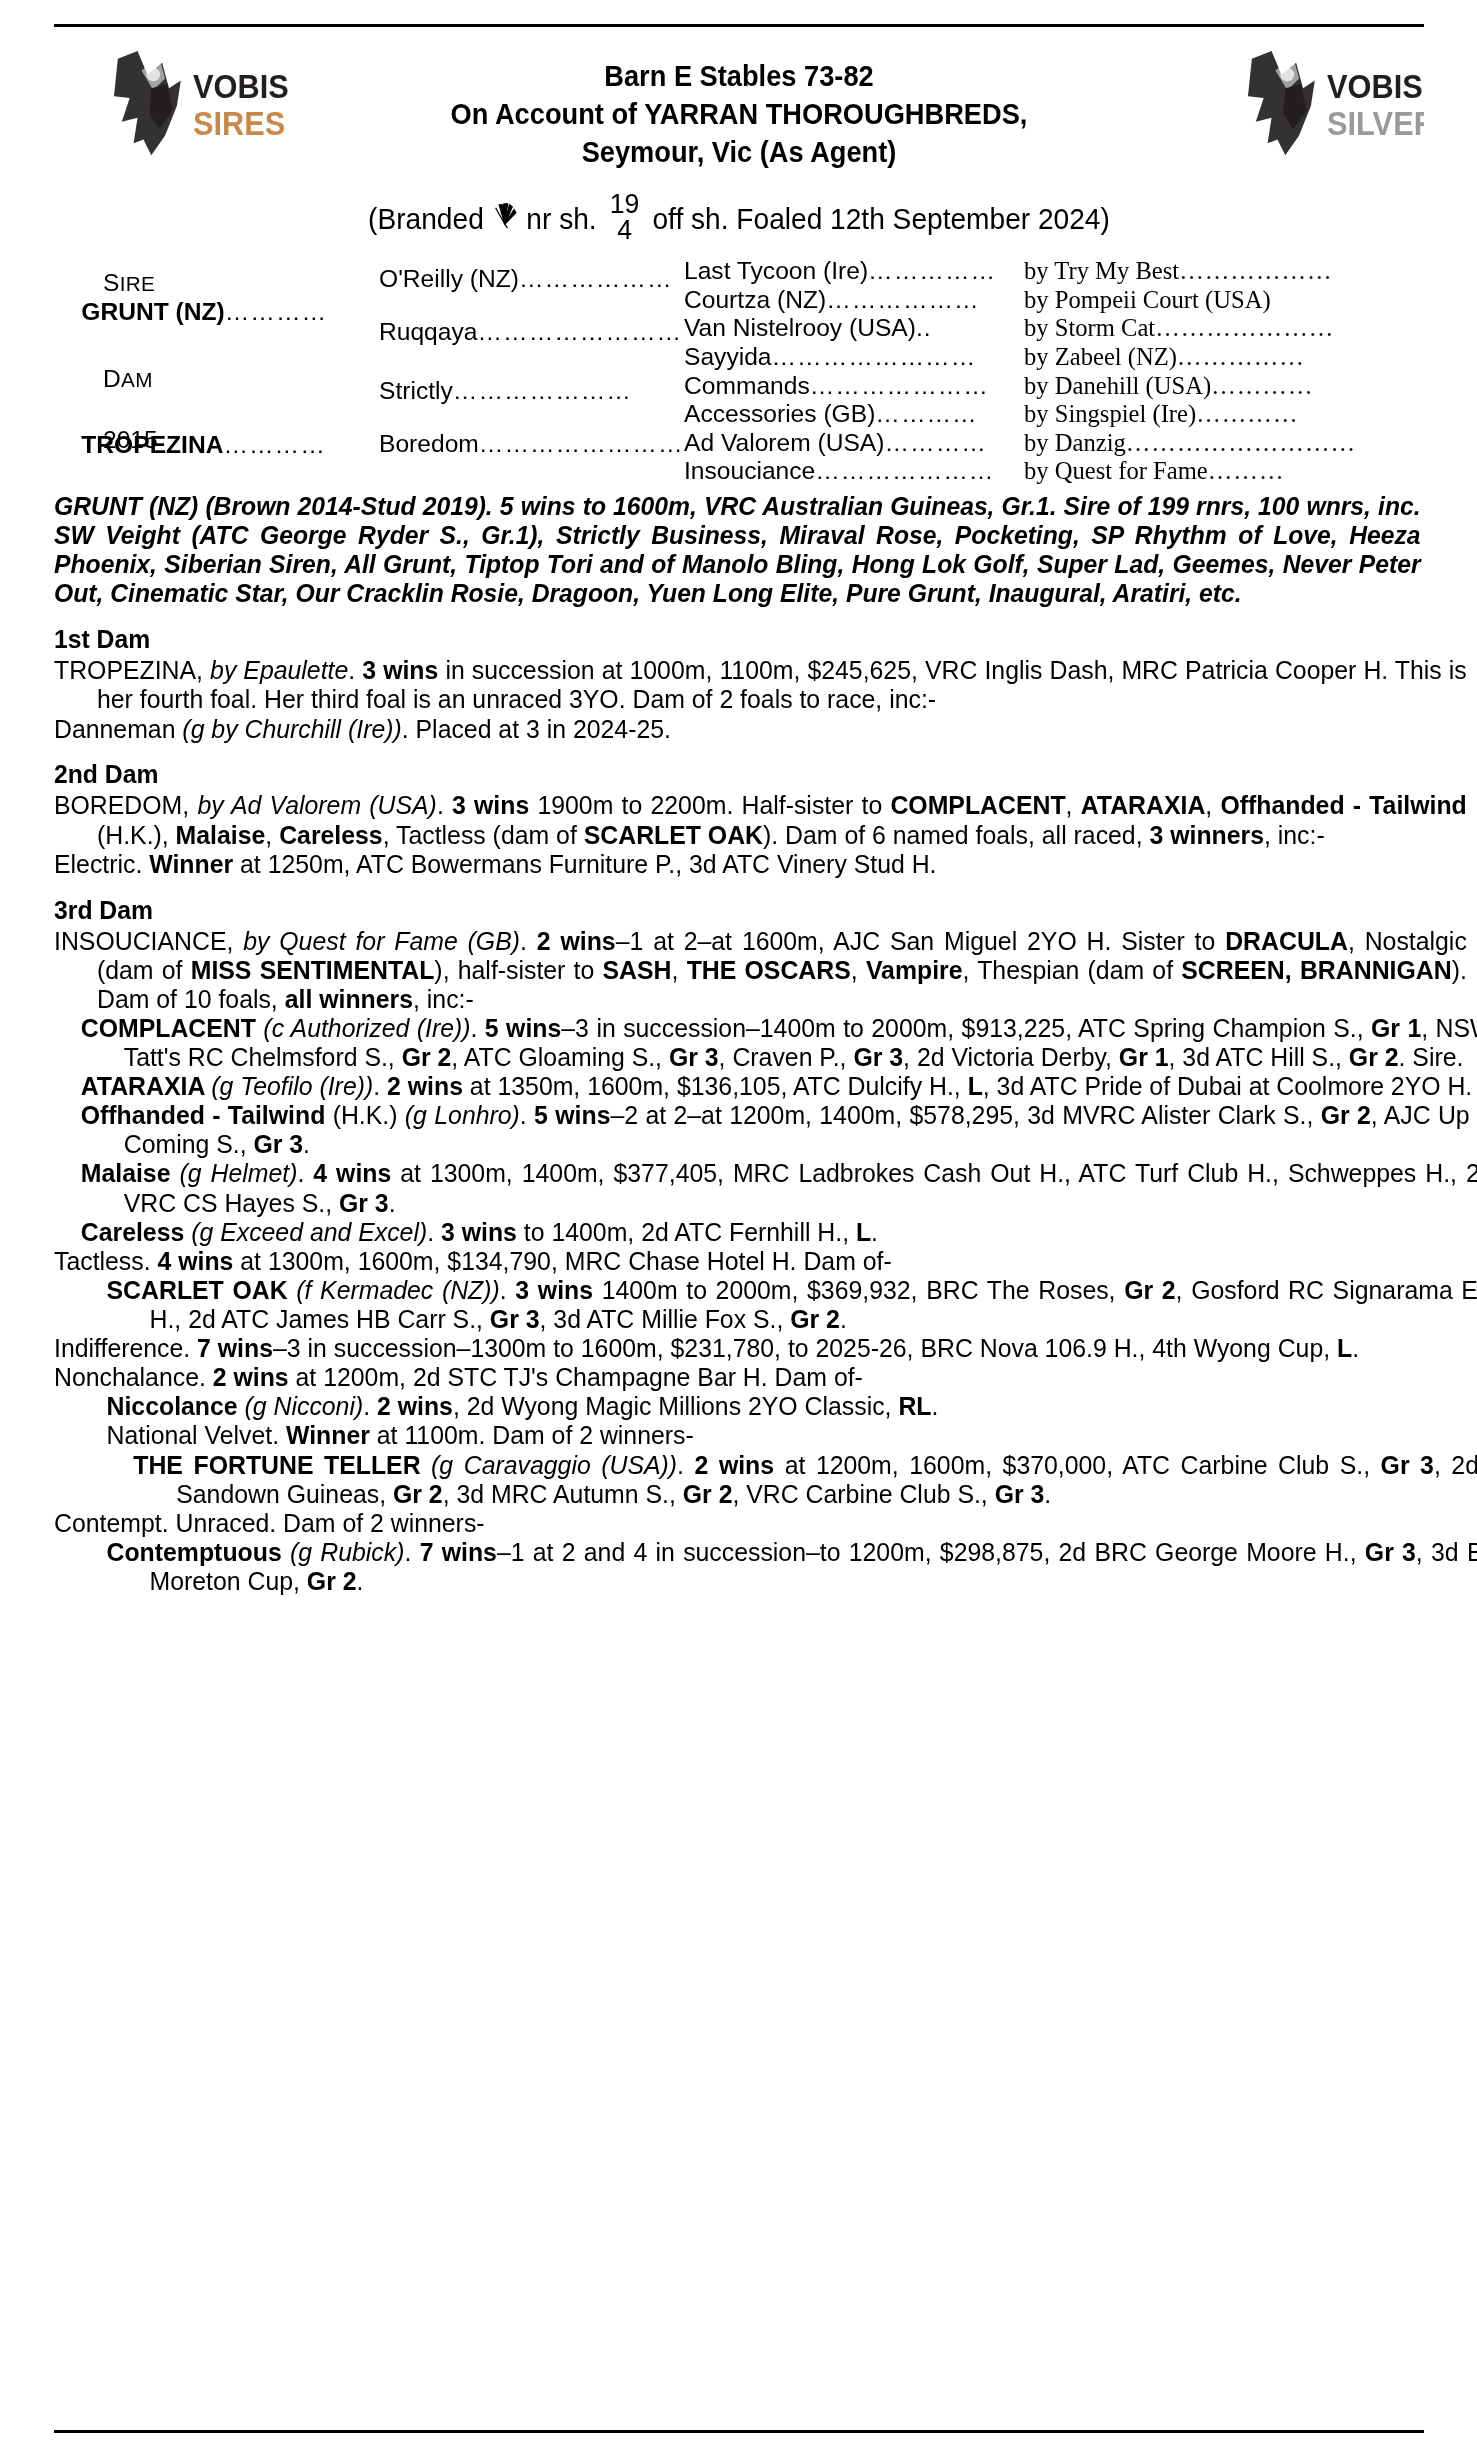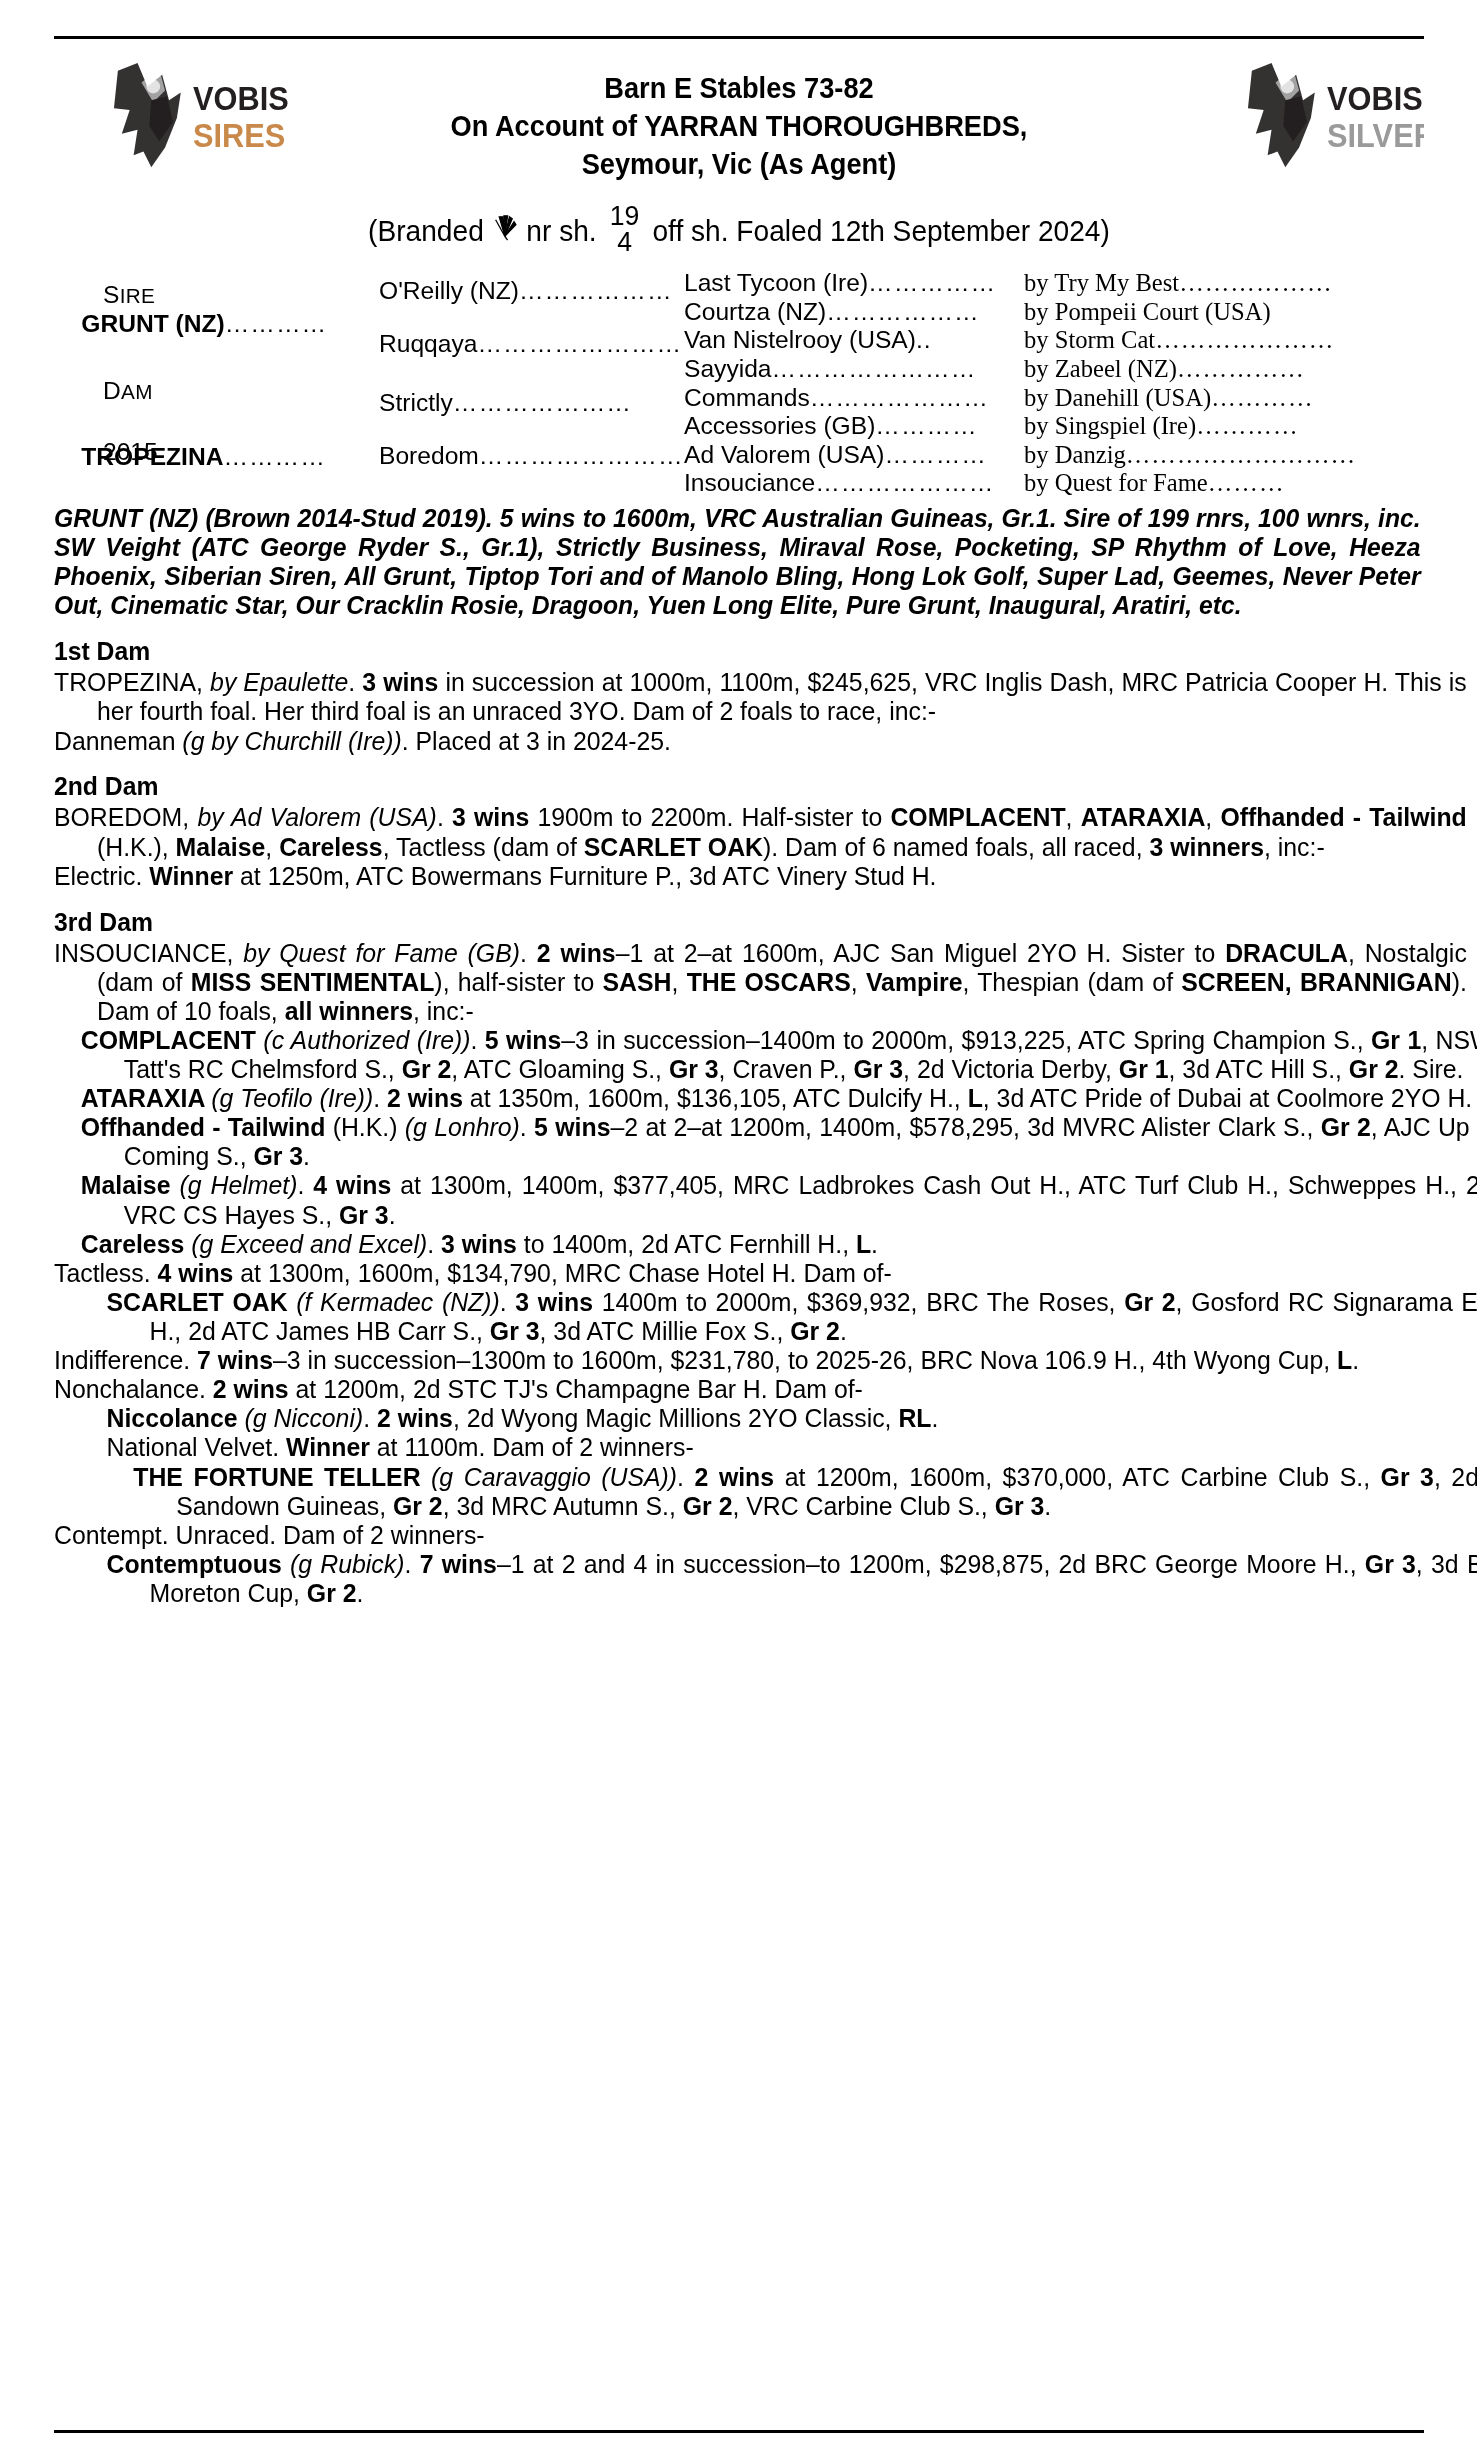--- a/index.html
+++ b/index.html
@@ -6,21 +6,21 @@
   body{
     width:1478px; height:2463px;
     font-family:"Liberation Sans", sans-serif;
     color:#000;
     position:relative;
     overflow:hidden;
   }
   .page{
     position:absolute; left:0; top:0; width:1478px; height:2463px;
     box-sizing:border-box;
-    padding:12px 54px;
+    padding:0 54px;
   }
   .rule{height:3.9px;background:#000;}
   .rule-top{margin-top:23.6px;}
   .rule-bottom{position:absolute;left:54px;right:54px;bottom:29.6px;height:3.9px;background:#000;}
 
   
   .header{position:relative;height:163px;}
   .logo{position:absolute;top:17.7px;width:182px;height:118px;}
   .logo-left{left:54px;}
   .logo-right{right:0px;}

